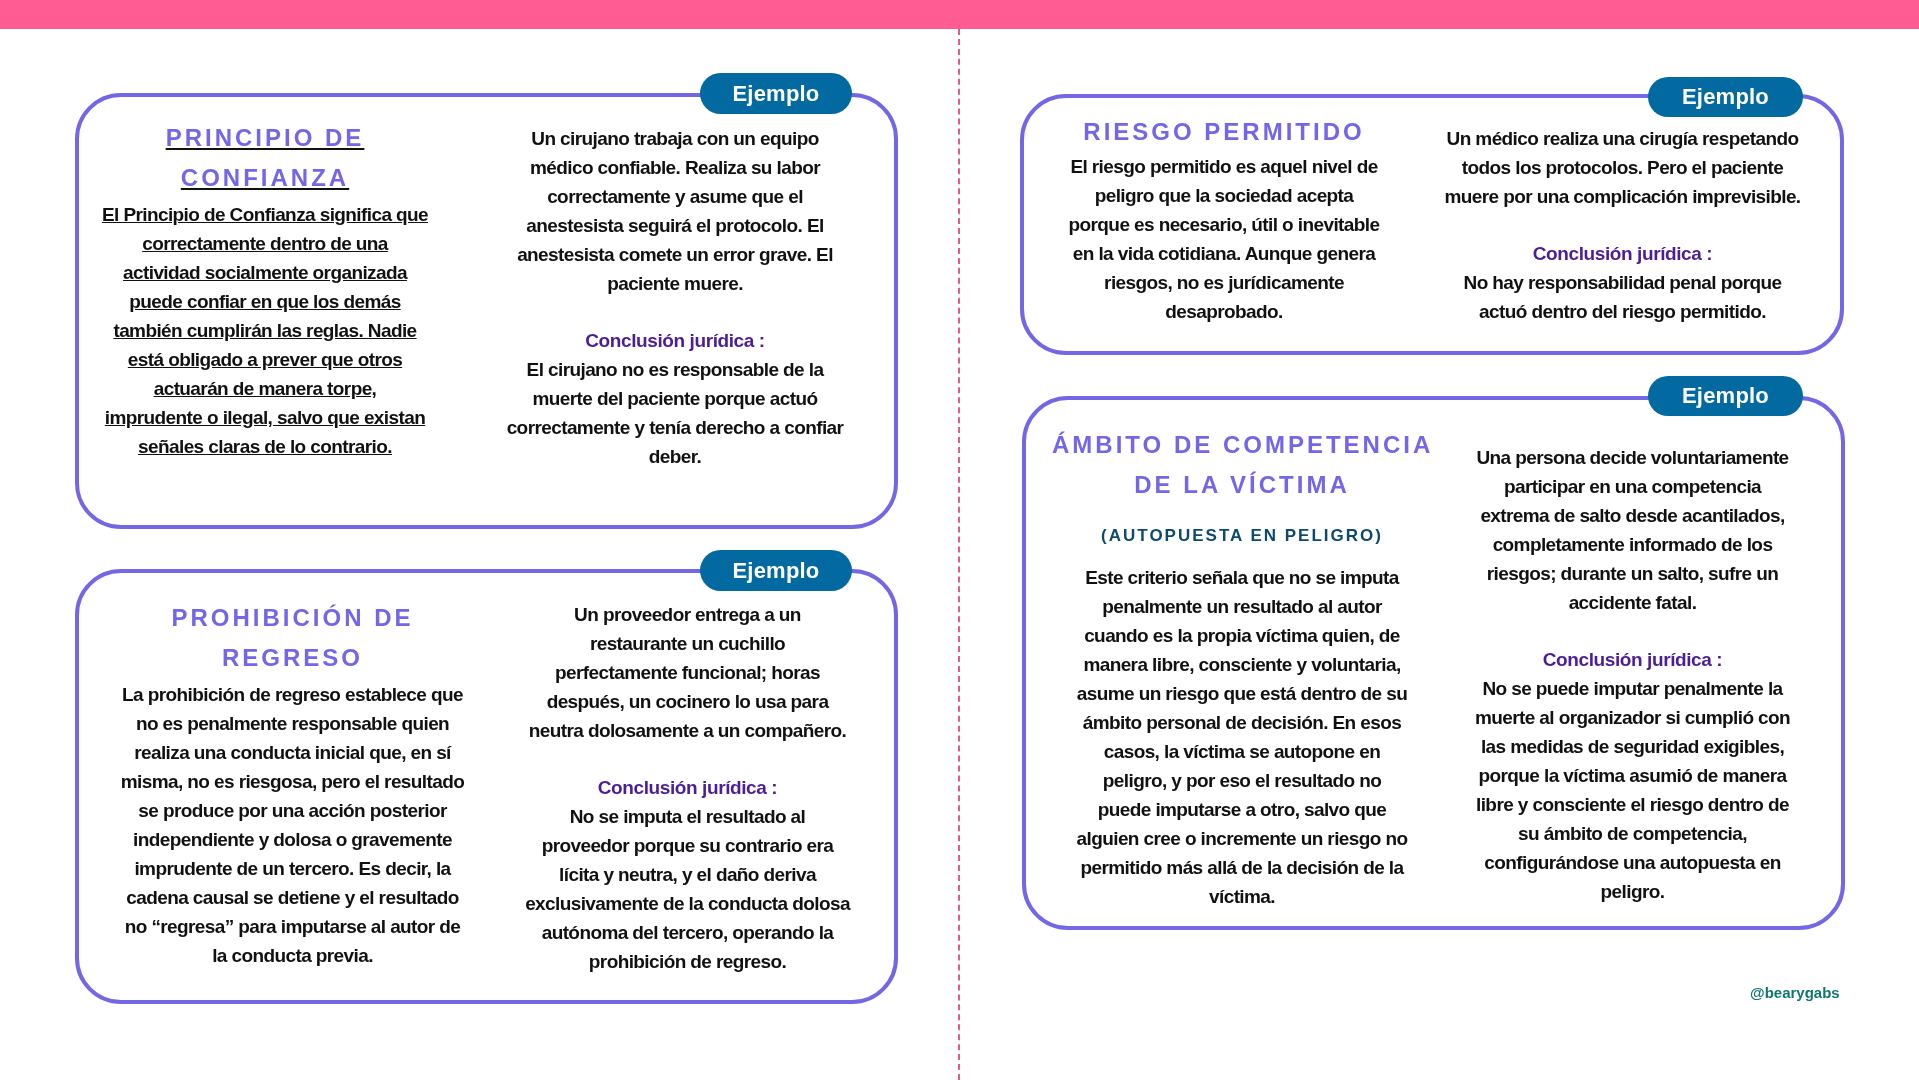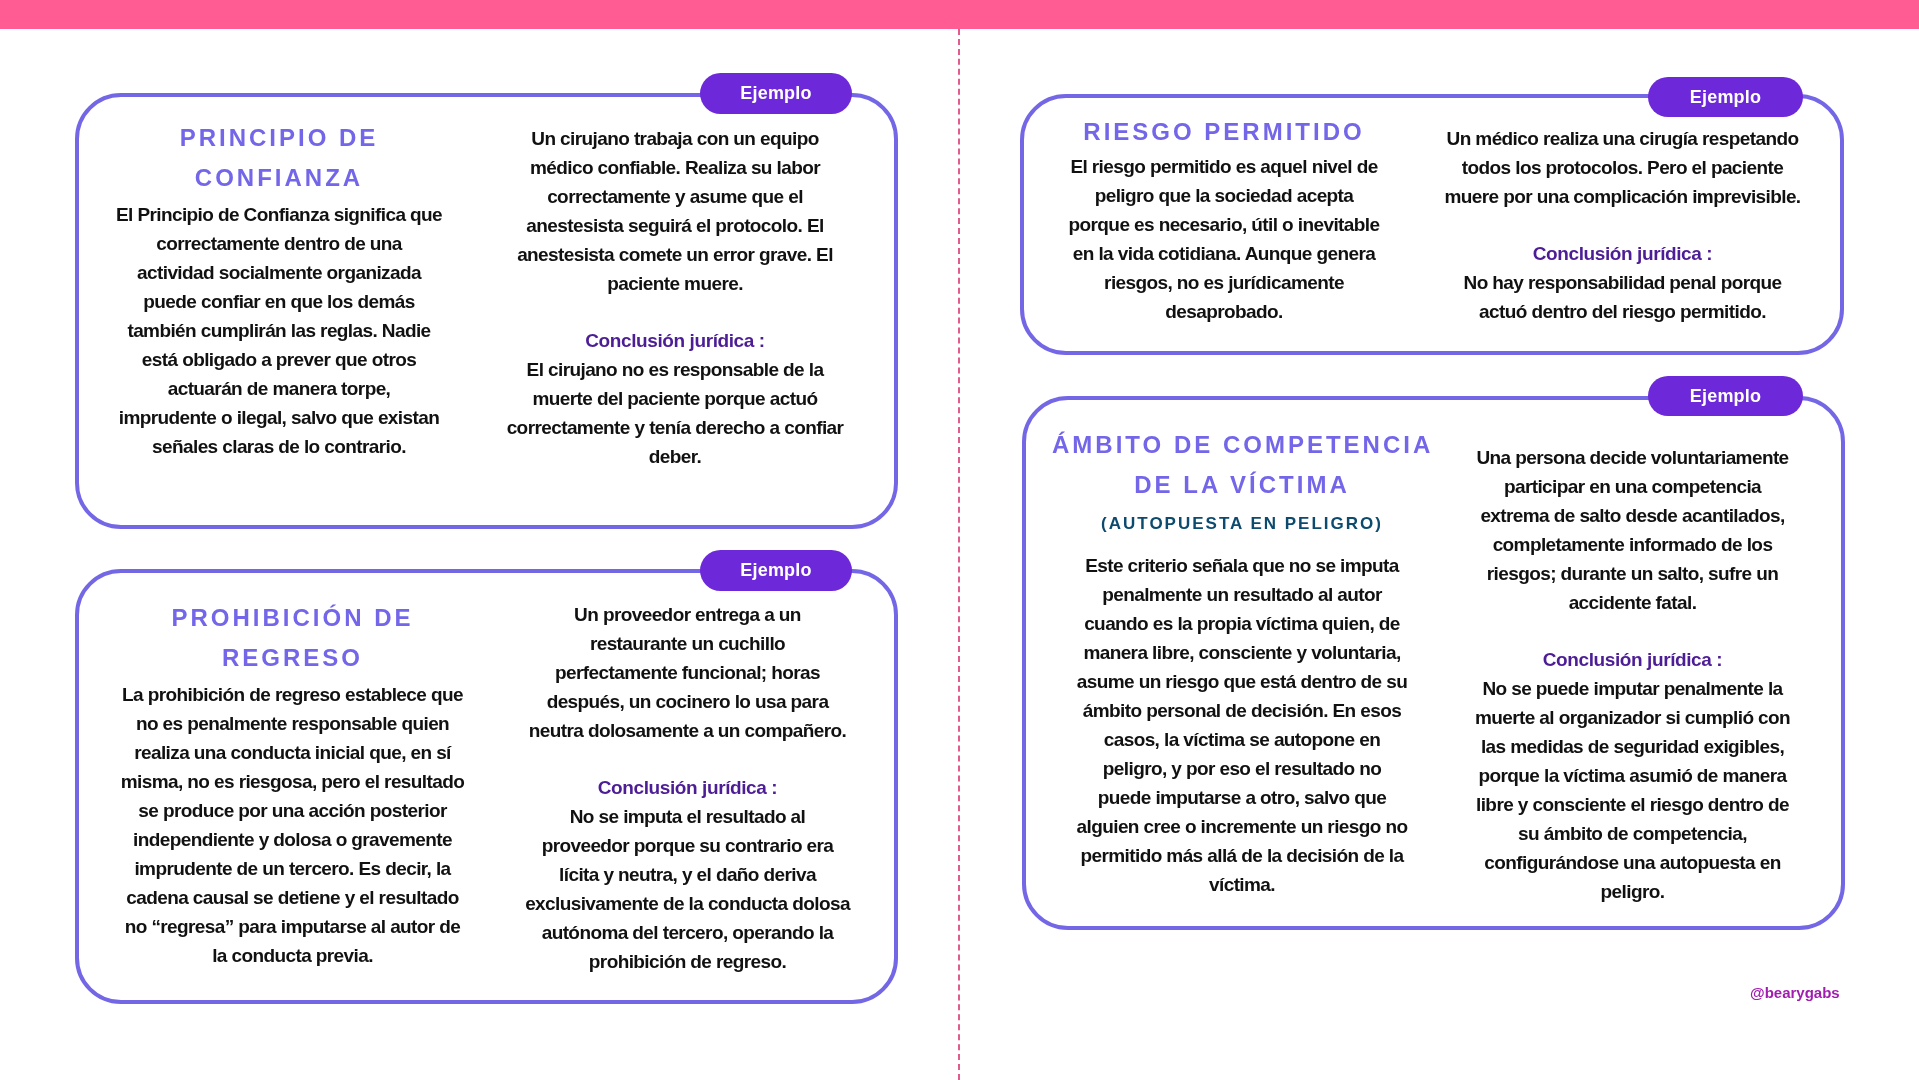--- a/index.html
+++ b/index.html
@@ -13,22 +13,22 @@
   .divider {
     position: absolute; left: 958px; top: 29px; width: 0; height: 1051px;
     border-left: 2px dashed #E35A8C;
   }
   .card {
     position: absolute; box-sizing: border-box;
     border: 4px solid #7467E6; border-radius: 46px; background: #fff;
   }
   .badge {
     position: absolute; box-sizing: border-box;
-    background: #6d28d9; color: #fff; border-radius: 21px;
-    font-weight: bold; font-size: 18px; letter-spacing: 0.2px;
+    background: #0369a1; color: #fff; border-radius: 21px;
+    font-weight: bold; font-size: 22px; letter-spacing: 0.2px;
     display: flex; align-items: center; justify-content: center;
   }
   .col {
     position: absolute; text-align: center;
     font-weight: bold; font-size: 19px; line-height: 29px;
     letter-spacing: -0.6px; color: #111;
   }
   .title {
     color: #7366E8; font-weight: bold; font-size: 24px; line-height: 40px;
     letter-spacing: 3px; text-transform: uppercase; margin-bottom: 2px;
@@ -37,32 +37,32 @@
     color: #0c4a6e; font-weight: bold; font-size: 17px; line-height: 30px;
     letter-spacing: 2px; text-transform: uppercase; margin-bottom: 12px;
   }
   .concl {
     color: #4c1d95; font-weight: bold; font-size: 19px; line-height: 29px;
     letter-spacing: -0.4px; margin-top: 28px;
   }
   .line { display: block; white-space: nowrap; }
   .handle {
     position: absolute; left: 1750px; top: 984px; font-weight: bold;
-    font-size: 15px; color: #a21caf;
+    font-size: 15px; color: #0f766e;
   }
 </style>
 </head>
 <body>
 
 <div class="top-bar"></div>
 <div class="divider"></div>
 
 <div class="card" style="left:75px; top:93px; width:823px; height:436px;"></div>
 <div class="badge" style="left:700px; top:73px; width:152px; height:41px;">Ejemplo</div>
-<div class="col" style="left:94px; top:118px; width:370px;">
+<div class="col" style="left:80px; top:118px; width:370px;text-decoration:underline;">
   <div class="title">
     <span class="line">PRINCIPIO DE</span>
     <span class="line">CONFIANZA</span>
   </div>
   <div>
     <span class="line">El Principio de Confianza significa que</span>
     <span class="line">correctamente dentro de una</span>
     <span class="line">actividad socialmente organizada</span>
     <span class="line">puede confiar en que los demás</span>
     <span class="line">también cumplirán las reglas. Nadie</span>
@@ -153,21 +153,21 @@
   <div class="concl">Conclusión jurídica :</div>
   <div>
     <span class="line">No hay responsabilidad penal porque</span>
     <span class="line">actuó dentro del riesgo permitido.</span>
   </div>
 </div>
 
 <div class="card" style="left:1022px; top:396px; width:823px; height:534px;"></div>
 <div class="badge" style="left:1648px; top:376px; width:155px; height:40px;">Ejemplo</div>
 <div class="col" style="left:1052px; top:425px; width:380px;">
-  <div class="title" style="margin-bottom:4px;">
+  <div class="title" style="margin-bottom:16px;">
     <span class="line">ÁMBITO DE COMPETENCIA</span>
     <span class="line">DE LA VÍCTIMA</span>
   </div>
   <div class="subtitle">(AUTOPUESTA EN PELIGRO)</div>
   <div>
     <span class="line">Este criterio señala que no se imputa</span>
     <span class="line">penalmente un resultado al autor</span>
     <span class="line">cuando es la propia víctima quien, de</span>
     <span class="line">manera libre, consciente y voluntaria,</span>
     <span class="line">asume un riesgo que está dentro de su</span>

